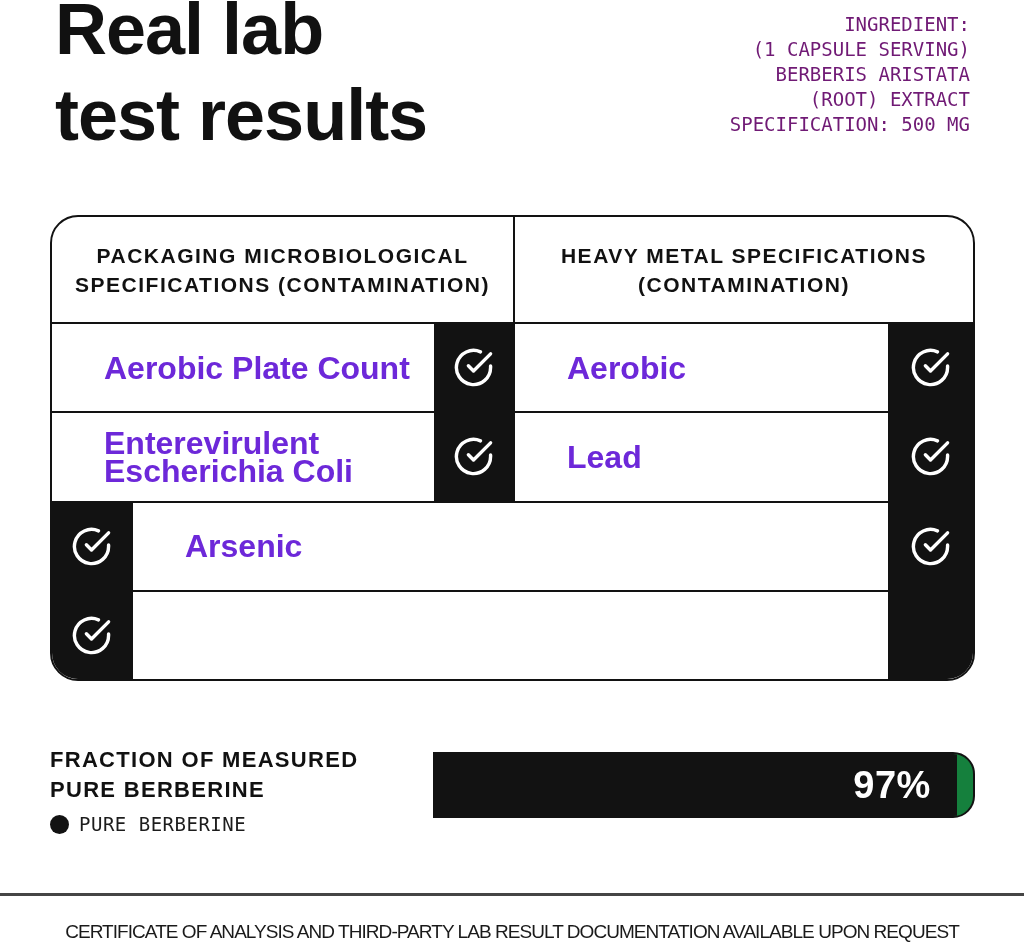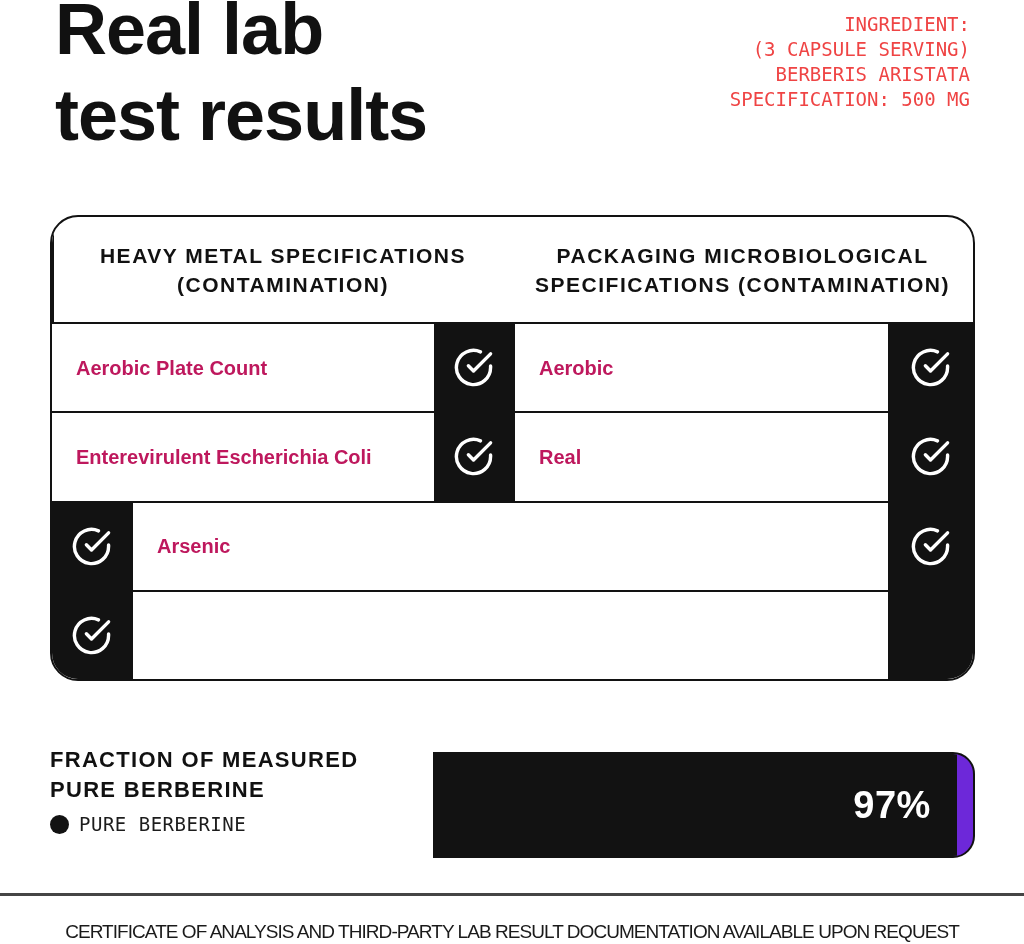--- a/index.html
+++ b/index.html
@@ -7,62 +7,62 @@
     position:relative;width:1024px;height:944px;background:#ffffff;overflow:hidden;
     font-family:"Liberation Sans",sans-serif;color:#121212;
   }
   
   .title{
     position:absolute;left:55px;top:-14px;
     font-size:72px;line-height:86px;font-weight:bold;letter-spacing:-1px;color:#111;
   }
   .info{
     position:absolute;right:54px;top:12px;text-align:right;
-    font-family:"DejaVu Sans Mono",monospace;font-size:19px;line-height:25px;color:#ef4444;
+    font-family:"DejaVu Sans Mono",monospace;font-size:19px;line-height:25px;color:#701a75;
   }
   .info .spec{}
   
   .lab-table{
     position:absolute;left:50px;top:215px;width:925px;height:466px;
     border:2px solid #121212;border-radius:28px;overflow:hidden;box-sizing:border-box;
     background:#fff;
   }
   .thead{display:flex;height:107px;box-sizing:border-box;border-bottom:2px solid #121212;}
   .th{
     display:flex;flex-direction:column;justify-content:center;align-items:center;
     font-weight:bold;font-size:21px;line-height:29px;letter-spacing:1.5px;text-align:center;color:#111;
   }
   .th.left{width:461px;box-sizing:border-box;}
   .th.right{flex:1;border-left:2px solid #121212;box-sizing:border-box;}
   .tbody{display:flex;flex-direction:column;height:355px;}
   .tr{display:flex;flex:1;box-sizing:border-box;}
   .tr:not(:last-child){border-bottom:2px solid #121212;}
   .td{box-sizing:border-box;display:flex;align-items:center;}
-  .td.label{padding-left:24px;font-weight:bold;font-size:20px;line-height:28px;color:#be185d;}
+  .td.label{padding-left:52px;font-weight:bold;font-size:32px;line-height:28px;color:#6d28d9;}
   .td.label-l{width:382px;padding-right:14px;}
   .td.check{justify-content:center;background:#121212;}
   .td.check-l{width:79px;}
   .td.label-r{flex:1;border-left:2px solid #121212;}
   .td.check-r{width:85px;}
   .check-icon{width:41px;height:41px;display:block;}
   
   .fraction-title{
     position:absolute;left:50px;top:745px;
     font-weight:bold;font-size:22px;line-height:30px;letter-spacing:1.3px;color:#111;
   }
   .legend{
     position:absolute;left:50px;top:813px;display:flex;align-items:center;gap:10px;
   }
   .legend-dot{width:19px;height:19px;border-radius:50%;background:#121212;}
   .legend-text{
     font-family:"DejaVu Sans Mono",monospace;font-size:19px;letter-spacing:0.5px;color:#1c1c1c;
   }
   .bar{
-    position:absolute;left:433px;top:752px;width:542px;height:106px;box-sizing:border-box;
-    border:2px solid #121212;border-radius:0 22px 22px 0;overflow:hidden;background:#6d28d9;
+    position:absolute;left:433px;top:752px;width:542px;height:66px;box-sizing:border-box;
+    border:2px solid #121212;border-radius:0 22px 22px 0;overflow:hidden;background:#15803d;
   }
   .bar-fill{
     position:absolute;left:0;top:0;bottom:0;background:#121212;
     display:flex;align-items:center;justify-content:flex-end;padding-right:26px;box-sizing:border-box;
   }
   .bar-value{color:#ffffff;font-weight:bold;font-size:38px;letter-spacing:0.5px;}
   
   .footer-line{position:absolute;left:0;top:893px;width:1024px;height:3px;background:#454545;}
   .footer-note{
     position:absolute;left:0;top:921px;width:1024px;text-align:center;
@@ -74,34 +74,35 @@
 
 <div class="page">
 
   <div class="title">
     <div>Real lab</div>
     <div>test results</div>
   </div>
 
   <div class="info">
     <div>INGREDIENT:</div>
-    <div>(3 CAPSULE SERVING)</div>
+    <div>(1 CAPSULE SERVING)</div>
     <div>BERBERIS ARISTATA</div>
+    <div>(ROOT) EXTRACT</div>
     <div class="spec">SPECIFICATION: 500 MG</div>
   </div>
 
   <div class="lab-table">
     <div class="thead">
+      <div class="th left">
+        <div>PACKAGING MICROBIOLOGICAL</div>
+        <div>SPECIFICATIONS (CONTAMINATION)</div>
+      </div>
       <div class="th right">
         <div>HEAVY METAL SPECIFICATIONS</div>
         <div>(CONTAMINATION)</div>
-      </div>
-      <div class="th left">
-        <div>PACKAGING MICROBIOLOGICAL</div>
-        <div>SPECIFICATIONS (CONTAMINATION)</div>
       </div>
     </div>
     <div class="tbody">
 
       <div class="tr">
         <div class="td label label-l">Aerobic Plate Count</div>
         <div class="td check check-l">
           <svg class="check-icon" viewBox="0 0 24 24" fill="none" stroke="#ffffff" stroke-width="2" stroke-linecap="round" stroke-linejoin="round">
               <path d="M22 11.08V12a10 10 0 1 1-5.93-9.14"></path>
               <polyline points="22 4 12 14.01 9 11.01"></polyline>
@@ -118,21 +119,21 @@
 
 
       <div class="tr">
         <div class="td label label-l">Enterevirulent Escherichia Coli</div>
         <div class="td check check-l">
           <svg class="check-icon" viewBox="0 0 24 24" fill="none" stroke="#ffffff" stroke-width="2" stroke-linecap="round" stroke-linejoin="round">
               <path d="M22 11.08V12a10 10 0 1 1-5.93-9.14"></path>
               <polyline points="22 4 12 14.01 9 11.01"></polyline>
             </svg>
         </div>
-        <div class="td label label-r">Real</div>
+        <div class="td label label-r">Lead</div>
         <div class="td check check-r">
           <svg class="check-icon" viewBox="0 0 24 24" fill="none" stroke="#ffffff" stroke-width="2" stroke-linecap="round" stroke-linejoin="round">
               <path d="M22 11.08V12a10 10 0 1 1-5.93-9.14"></path>
               <polyline points="22 4 12 14.01 9 11.01"></polyline>
             </svg>
         </div>
       </div>
 
       <div class="tr">
         <div class="td check check-l">

